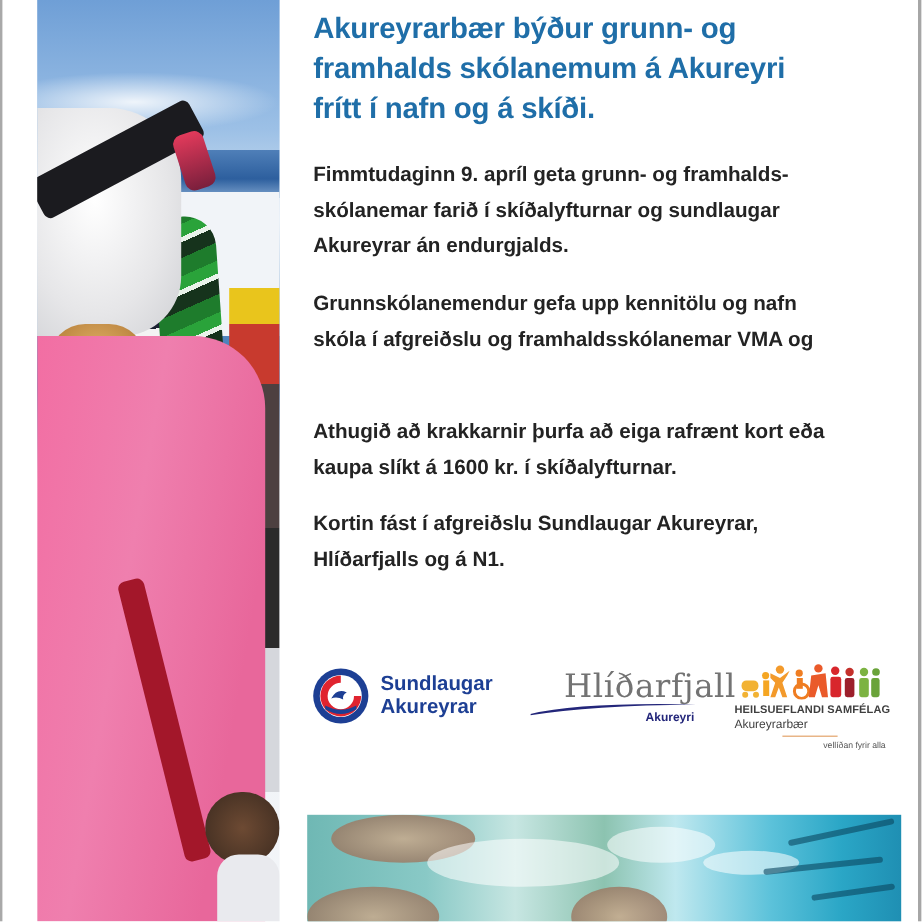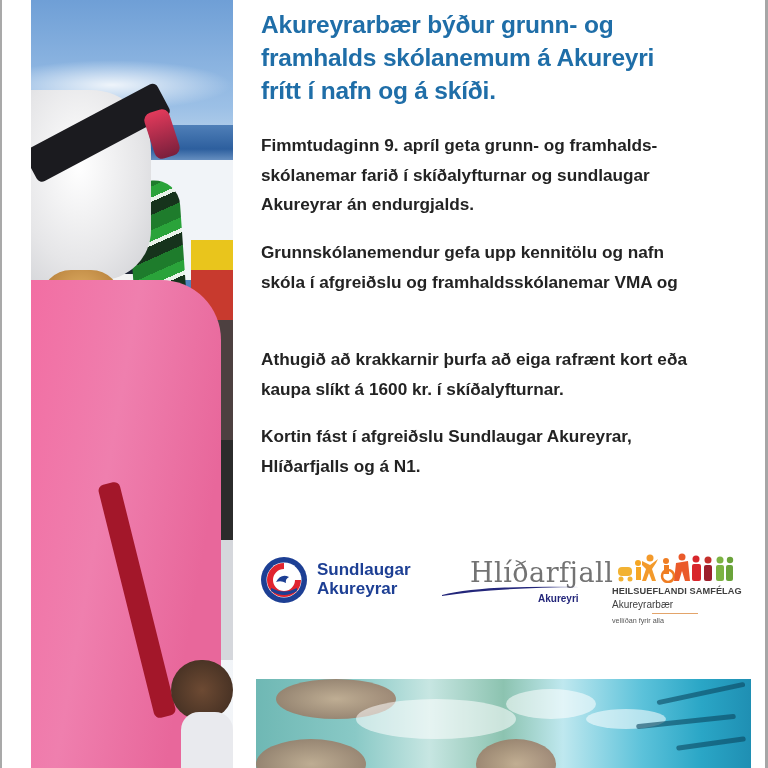--- a/index.html
+++ b/index.html
@@ -74,21 +74,21 @@
   .hlid-name { position: absolute; left: 2px; top: 0; color: #737373; font-size: 27px; letter-spacing: 0.5px;
     font-family: "DejaVu Serif", serif; margin-left: 26px; }
   .hlid-swoosh { position: absolute; left: 0; top: 26px; width: 138px; height: 14px; }
   .hlid-sub { position: absolute; left: 96px; top: 36px; color: #23267a; font-weight: bold; font-size: 10px; }
 
   .logo-heil { left: 612px; top: 553px; width: 126px; height: 75px; }
   .heil-figures { position: absolute; left: 4px; top: 0; width: 118px; height: 30px; }
   .heil-title { position: absolute; left: 0; top: 33px; width: 126px; text-align: right; color: #3f3f3f; font-weight: bold; font-size: 9.2px; letter-spacing: 0.1px; white-space: nowrap; }
   .heil-sub { position: absolute; left: 0; top: 46px; width: 126px; text-align: left; color: #3f3f3f; font-size: 10px; }
   .heil-line { position: absolute; left: 40px; top: 60px; width: 46px; height: 1px; background: #e3a46a; }
-  .heil-tag { position: absolute; left: 0; top: 63px; width: 126px; text-align: left; color: #555; font-size: 7.2px; }
+  .heil-tag { position: absolute; left: 0; top: 63px; width: 126px; text-align: right; color: #555; font-size: 7.2px; }
 
   
   .pool-photo {
     position: absolute; left: 256px; top: 679px; width: 495px; height: 89px; overflow: hidden;
     background: linear-gradient(90deg, #6fb8b4 0%, #89c9c6 20%, #c7e6e2 35%, #8cc3b0 50%, #bfe8ef 62%, #5cc2da 78%, #2aa6c6 90%, #1f8fb3 100%);
   }
   .pool-photo .ripple { position: absolute; border-radius: 50%; background: rgba(255,255,255,0.55); }
   .pool-photo .dark-streak { position: absolute; height: 5px; background: rgba(10,70,95,0.6); border-radius: 4px; }
   .pool-photo .skin { position: absolute; border-radius: 50%; background: radial-gradient(ellipse, #c9a98b, #9c7c66 70%); opacity: 0.85; }
 </style>

